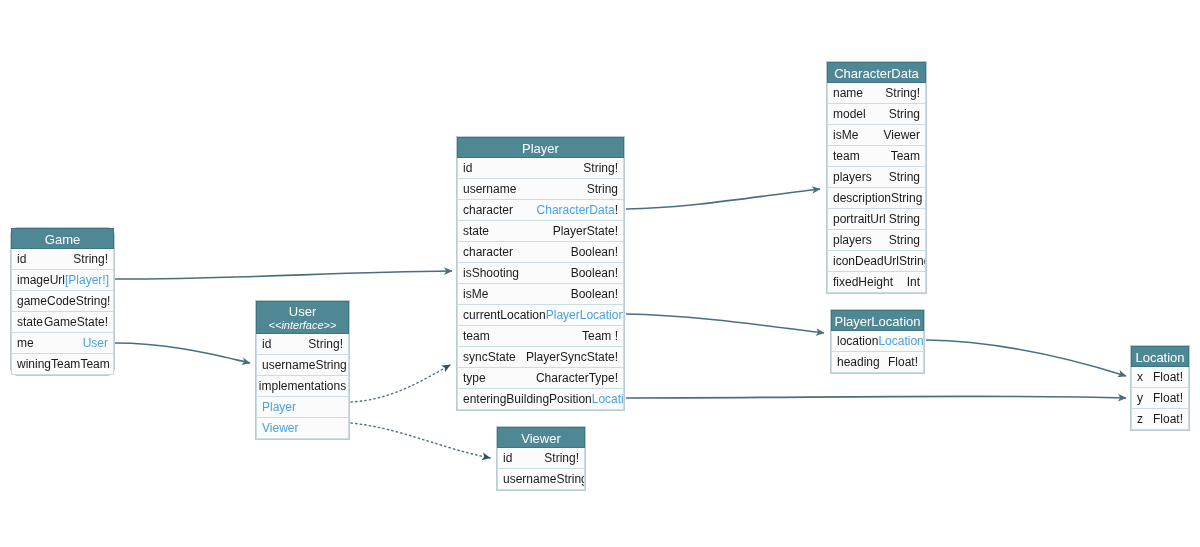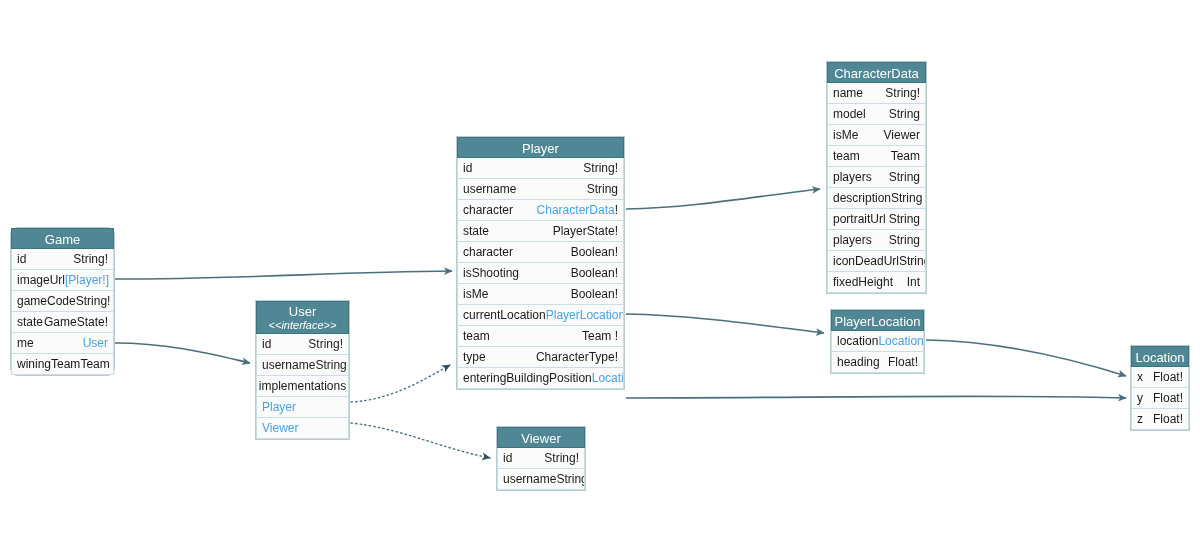--- a/index.html
+++ b/index.html
@@ -166,20 +166,24 @@
         </div>
         <div class="row">
           <span class="fname">currentLocation</span>
           <span class="ftype link"><span>PlayerLocation</span></span>
         </div>
         <div class="row">
           <span class="fname">team</span>
           <span class="ftype">Team !</span>
         </div>
         <div class="row">
+          <span class="fname">syncState</span>
+          <span class="ftype">PlayerSyncState!</span>
+        </div>
+        <div class="row">
           <span class="fname">type</span>
           <span class="ftype">CharacterType!</span>
         </div>
         <div class="row">
           <span class="fname">enteringBuildingPosition</span>
           <span class="ftype link">Location</span>
         </div>
       </div>
       <div class="entity" style="left: 496px; top: 426px; width: 90px;">
         <div class="ehead"><span>Viewer</span></div>

